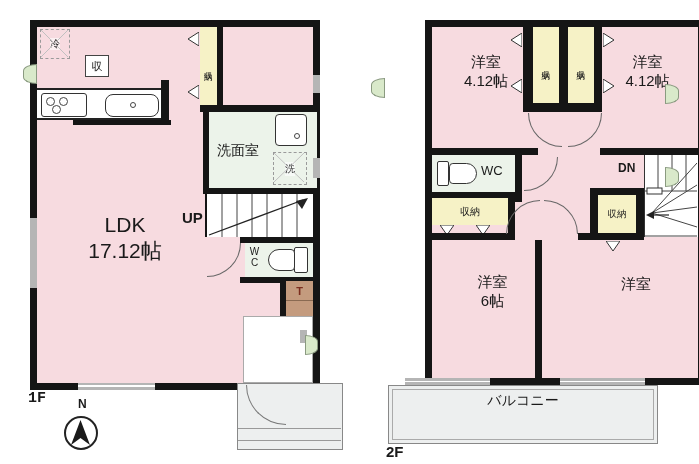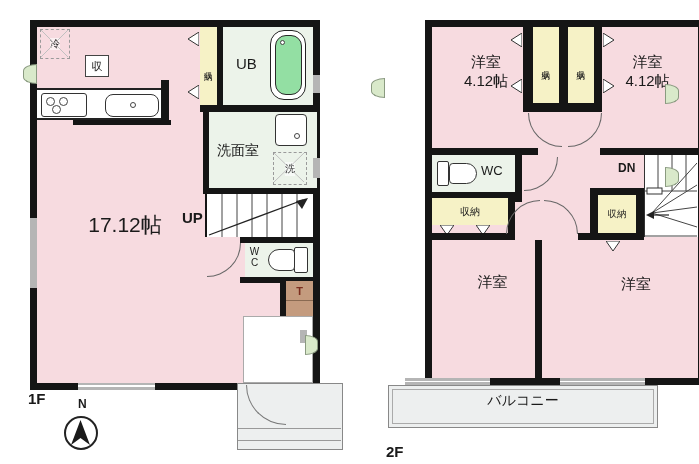--- a/index.html
+++ b/index.html
@@ -50,41 +50,35 @@
         <line x1="27" y1="0" x2="0" y2="27" stroke="#c0c0c0" stroke-width="1"></line>
       </svg>
       <span class="lbl" style="position:static;font-size:10px;background:rgba(255,255,255,.6);">冷</span>
     </div>
 
     <div class="abs" style="left:48px;top:28px;width:24px;height:22px;background:#fff;border:1px solid #444;box-sizing:border-box;display:flex;align-items:center;justify-content:center;">
       <span style="font-size:11px;">収</span>
     </div>
 
     <div class="room-label" style="left:18px;top:185px;width:140px;font-size:21px;">
+      <div>LDK</div>
       <div>17.12帖</div>
     </div>
 
     <div class="abs yellow" style="left:163px;top:0;width:17px;height:78px;display:flex;align-items:center;justify-content:center;">
       <span class="vtext" style="font-size:8.5px;">収納</span>
     </div>
     <div class="wall" style="left:180px;top:0;width:6px;height:78px;"></div>
     <svg class="abs" style="left:151px;top:5px;" width="11" height="14">
         <polygon points="11,0 0,7 11,14" fill="#fff" stroke="#333" stroke-width="1"></polygon>
       </svg>
     <svg class="abs" style="left:151px;top:58px;" width="11" height="14">
         <polygon points="11,0 0,7 11,14" fill="#fff" stroke="#333" stroke-width="1"></polygon>
       </svg>
 
-    <div class="abs pgreen" style="left:186px;top:0;width:90px;height:78px;">
-      <span class="lbl" style="left:13px;top:28px;font-size:15px;">UB</span>
-      <div class="abs" style="left:47px;top:3px;width:36px;height:70px;background:#fff;border:1.5px solid #222;border-radius:14px;box-sizing:border-box;">
-        <div class="abs" style="left:4px;top:4px;width:25px;height:58px;background:#93dfa3;border:1px solid #2a2a2a;border-radius:11px;"></div>
-        <div class="circ" style="left:9px;top:9px;width:5px;height:5px;"></div>
-      </div>
-    </div>
     <div class="wall" style="left:163px;top:78px;width:113px;height:7px;"></div>
 
     <div class="wall" style="left:166px;top:85px;width:6px;height:76px;"></div>
     <div class="abs pgreen" style="left:172px;top:85px;width:108px;height:76px;">
       <span class="lbl" style="left:8px;top:30px;font-size:14px;">洗面室</span>
       <div class="abs" style="left:66px;top:2px;width:32px;height:32px;background:#fff;border:1.5px solid #333;border-radius:4px;box-sizing:border-box;">
         <div class="circ" style="left:18px;top:18px;width:6px;height:6px;"></div>
       </div>
       <div class="dash-box" style="left:64px;top:40px;width:34px;height:33px;">
         <svg width="30" height="29" style="position:absolute;left:0;top:0;">
@@ -139,21 +133,21 @@
   <div class="win-green" style="left:23px;top:64px;width:14px;height:20px;border-radius:20px 0 0 20px / 10px 0 0 10px;"></div>
   <div class="win-gray" style="left:300px;top:330px;width:7px;height:13px;"></div>
   <div class="win-green" style="left:305px;top:335px;width:13px;height:20px;border-radius:0 20px 20px 0 / 0 10px 10px 0;"></div>
 
   <div class="abs porchbg" style="left:237px;top:383px;width:106px;height:67px;border:1.5px solid #888;box-sizing:border-box;">
     <div class="arc" style="left:8px;top:1px;width:40px;height:40px;border-left:1px solid #777;border-bottom:1px solid #777;border-bottom-left-radius:100%;"></div>
     <div class="abs" style="left:0;top:44px;width:103px;height:1px;background:#999;"></div>
     <div class="abs" style="left:0;top:56px;width:103px;height:1px;background:#999;"></div>
   </div>
 
-  <span class="lbl" style="left:28px;top:390px;font-size:15px;font-weight:bold;">1F</span>
+  <span class="lbl" style="left:28px;top:390px;font-size:15px;font-weight:bold;font-family:Liberation Mono, monospace;">1F</span>
   <span class="lbl" style="left:78px;top:398px;font-size:12px;font-weight:bold;">N</span>
   <div class="abs" style="left:64px;top:416px;width:34px;height:34px;border:2.5px solid #222;border-radius:50%;background:#fff;box-sizing:border-box;">
     <svg width="29" height="29">
       <polygon points="14.5,2 24,27 14.5,20 5,27" fill="#1a1a1a"></polygon>
     </svg>
   </div>
 
   <div class="floor" style="left:385px;top:20px;width:266px;height:351px;margin-left:40px;">
 
     <div class="room-label" style="left:8px;top:26px;width:92px;font-size:15px;">
@@ -238,32 +232,33 @@
         <line x1="7" y1="58" x2="52" y2="52" stroke="#444" stroke-width="1"></line>
         <line x1="7" y1="58" x2="52" y2="72" stroke="#444" stroke-width="1"></line>
         <line x1="24" y1="60" x2="8" y2="60" stroke="#222" stroke-width="1.2"></line>
         <polygon points="9,56 1,60 9,64" fill="#222"></polygon>
         <line x1="0" y1="81" x2="52" y2="81" stroke="#444" stroke-width="1"></line>
       </svg>
     </div>
 
     <div class="room-label" style="left:18px;top:246px;width:85px;font-size:15px;">
       <div>洋室</div>
+      <div>6帖</div>
     </div>
     <div class="room-label" style="left:148px;top:248px;width:112px;font-size:15px;">
       <div>洋室</div>
     </div>
   </div>
 
   <div class="win-green" style="left:371px;top:78px;width:14px;height:20px;border-radius:20px 0 0 20px / 10px 0 0 10px;"></div>
   <div class="win-green" style="left:665px;top:84px;width:14px;height:20px;border-radius:0 20px 20px 0 / 0 10px 10px 0;"></div>
   <div class="win-green" style="left:665px;top:167px;width:14px;height:20px;border-radius:0 20px 20px 0 / 0 10px 10px 0;"></div>
   <div class="win-gray win-line" style="left:405px;top:378px;width:85px;height:7px;"></div>
   <div class="win-gray win-line" style="left:560px;top:378px;width:85px;height:7px;"></div>
 
-  <div class="abs porchbg" style="left:388px;top:385px;width:270px;height:43px;border:1.5px solid #888;box-sizing:border-box;">
+  <div class="abs porchbg" style="left:388px;top:385px;width:270px;height:59px;border:1.5px solid #888;box-sizing:border-box;">
     <div class="abs" style="left:3px;top:3px;right:3px;bottom:3px;border:1px solid #aaa;"></div>
     <div class="abs" style="left:0;top:6px;width:100%;text-align:center;font-size:14px;">バルコニー</div>
   </div>
 
   <span class="lbl" style="left:386px;top:443px;font-size:15px;font-weight:bold;">2F</span>
 
 </div>
 
 </body></html>

